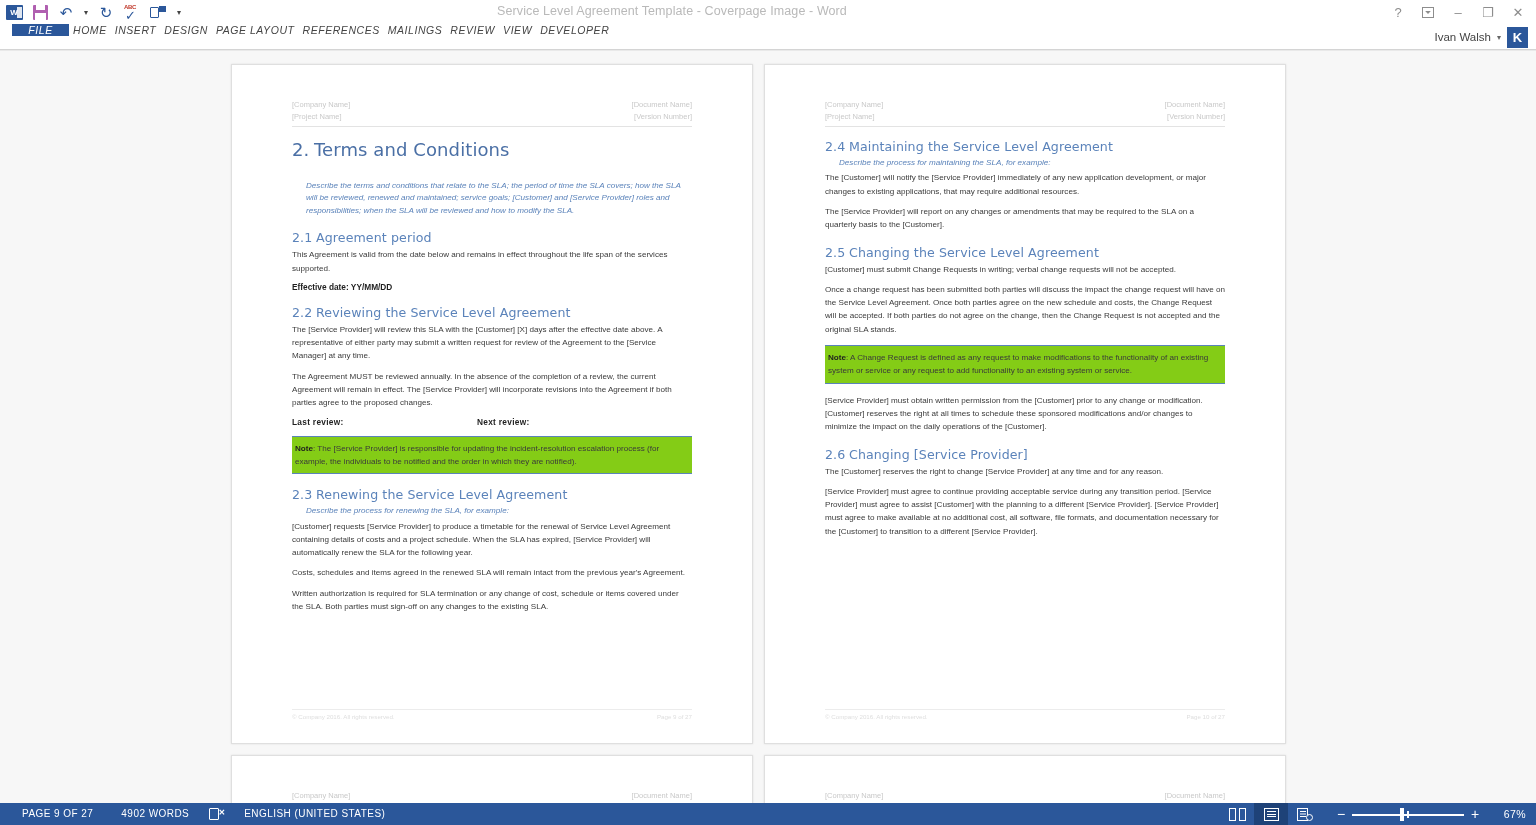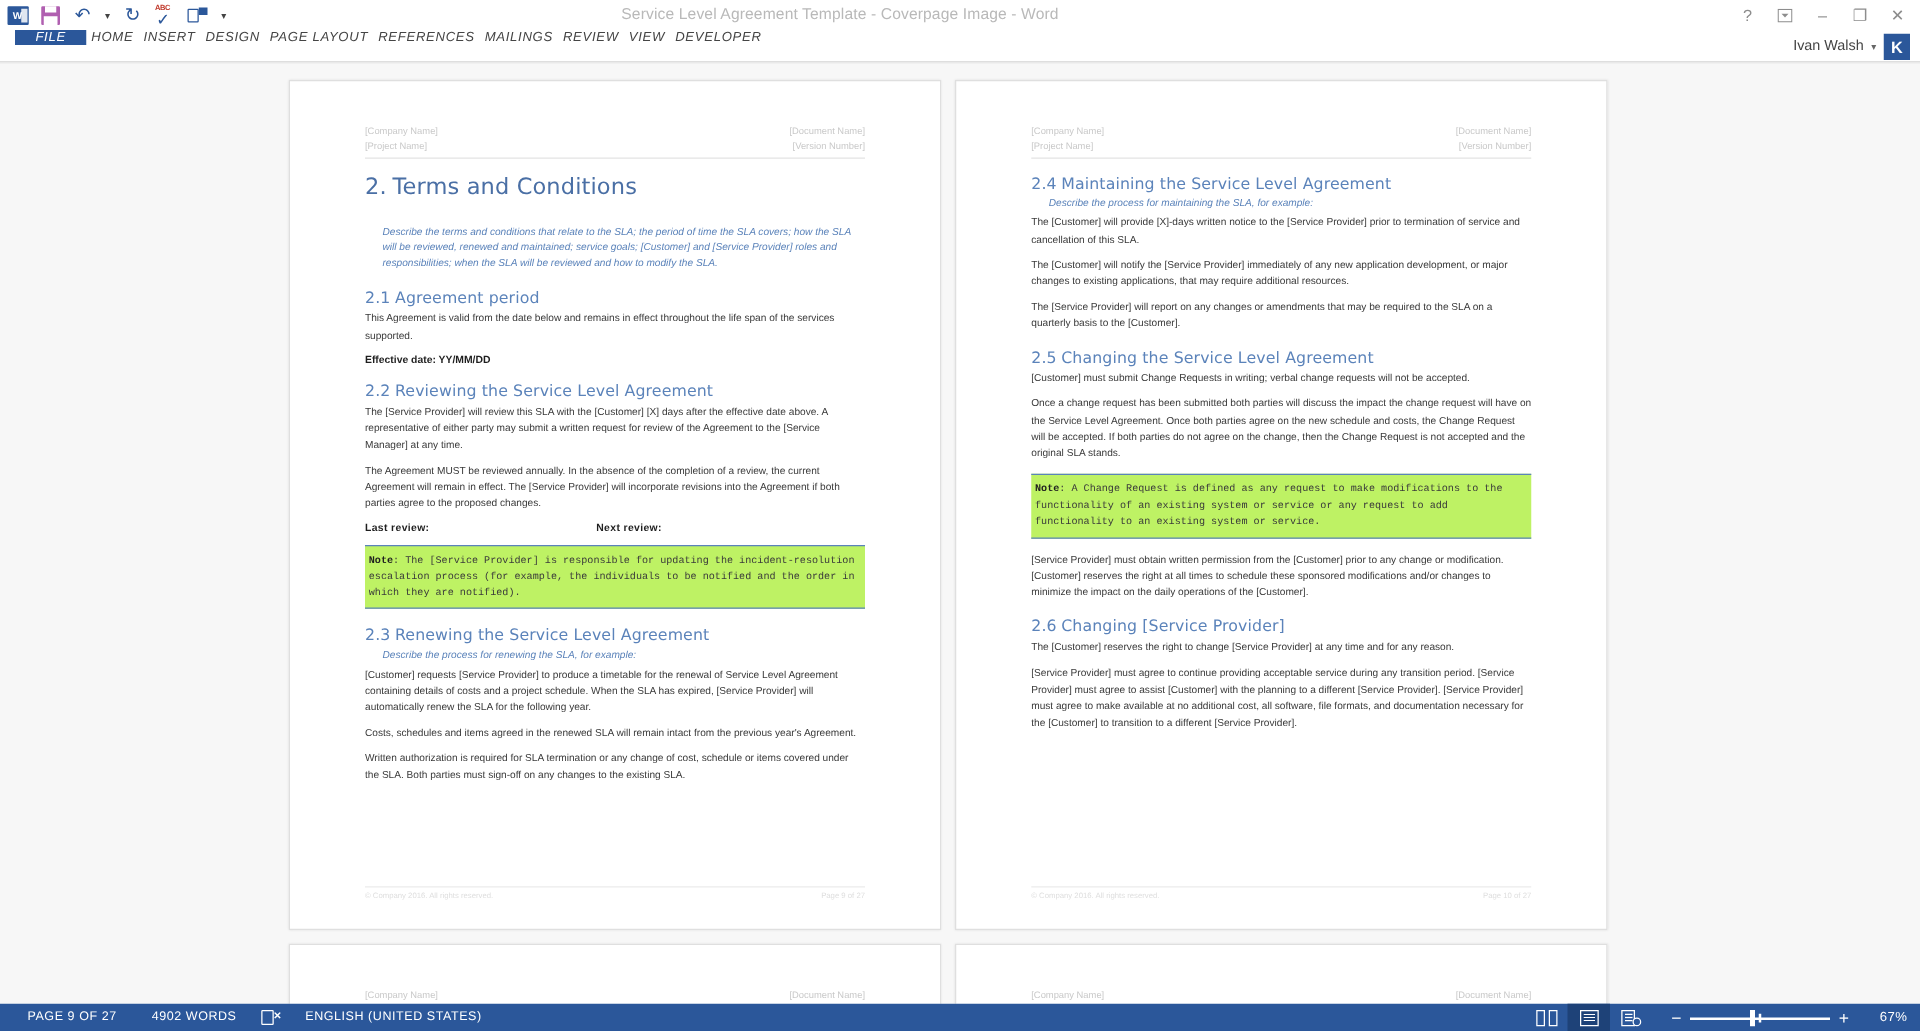--- a/index.html
+++ b/index.html
@@ -139,24 +139,23 @@
     font-style: italic; margin: 2px 0 7px 14px;
   }
   p.doc-guide.tight { margin-bottom: 2px; }
   p.doc-bold { font-size: 8.3px; color: #1f1f1f; font-weight: bold; margin-bottom: 7px; }
   .review-row { display:flex; margin-bottom: 9px; }
   .review-row span { font-size: 8.3px; font-weight: bold; color: #1f1f1f; letter-spacing:.3px; }
   .review-row span.first { width: 185px; }
   .note-box {
     border-top: 1.4px solid #5b83ba;
     border-bottom: 1.4px solid #5b83ba;
-    background: #bef264;
+    background: #84cc16;
     padding: 5px 4px 5px 3px;
     margin: 9px 0 10px 0;
-    font-family: Liberation Mono, monospace;
   }
   .note-box p { font-size: 8.1px; color: #3a3a3a; line-height: 13.3px; }
   .note-box b { color: #1f1f1f; }
 
   
   #statusbar {
     position: absolute; bottom: 0; left: 0; width: 1536px; height: 22px;
     background: #2b579a; color: #ffffff;
     display: flex; align-items: center;
   }
@@ -334,21 +333,20 @@
         <div>[Document Name]</div>
         <div>[Version Number]</div>
       </div>
     </div>
 
     <div class="pg-body">
       <h2 class="doc-h2" style="margin-top:0">
         <span class="num">2.4</span><span>Maintaining the Service Level Agreement</span>
       </h2>
       <p class="doc-guide tight">Describe the process for maintaining the SLA, for example:</p>
-      <p class="doc-p">The [Customer] will provide [X]-days written notice to the [Service Provider] prior to termination of service and cancellation of this SLA.</p>
       <p class="doc-p">The [Customer] will notify the [Service Provider] immediately of any new application development, or major changes to existing applications, that may require additional resources.</p>
       <p class="doc-p">The [Service Provider] will report on any changes or amendments that may be required to the SLA on a quarterly basis to the [Customer].</p>
 
       <h2 class="doc-h2">
         <span class="num">2.5</span><span>Changing the Service Level Agreement</span>
       </h2>
       <p class="doc-p">[Customer] must submit Change Requests in writing; verbal change requests will not be accepted.</p>
       <p class="doc-p">Once a change request has been submitted both parties will discuss the impact the change request will have on the Service Level Agreement.  Once both parties agree on the new schedule and costs, the Change Request will be accepted. If both parties do not agree on the change, then the Change Request is not accepted and the original SLA stands.</p>
       <div class="note-box">
         <p><b>Note</b><span>: A Change Request is defined as any request to make modifications to the functionality of an existing system or service or any request to add functionality to an existing system or service.</span></p>

